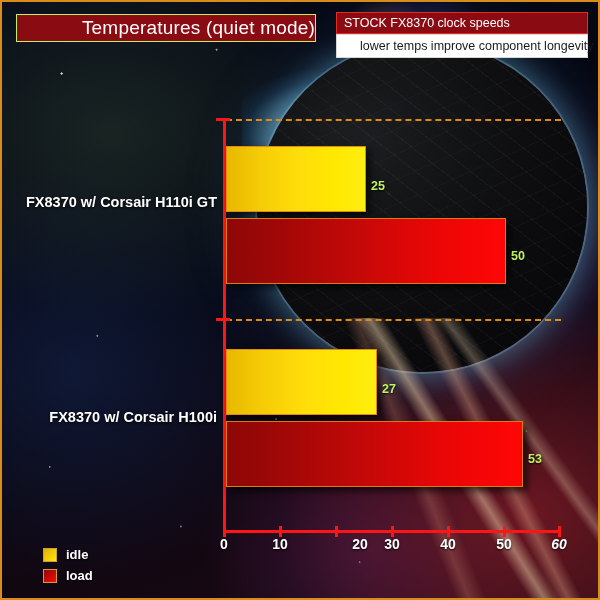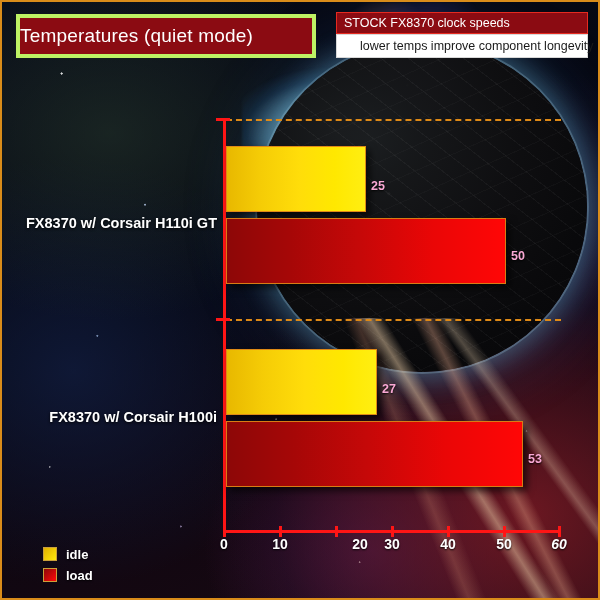--- a/index.html
+++ b/index.html
@@ -97,26 +97,26 @@
       radial-gradient(circle at 46% 70%, rgba(255,255,255,0.45) 0 0.6px, transparent 1.2px),
       radial-gradient(circle at 74% 58%, rgba(255,240,230,0.55) 0 0.7px, transparent 1.3px),
       radial-gradient(circle at 88% 72%, rgba(255,255,255,0.4) 0 0.6px, transparent 1.2px),
       radial-gradient(circle at 60% 94%, rgba(255,230,220,0.45) 0 0.6px, transparent 1.2px);
   }
 
   
   .title-box {
     position: absolute;
     left: 14px; top: 12px;
-    width: 300px; height: 44px;
+    width: 300px; height: 28px;
     background: #8b0b12;
-    border: 4px solid #bef264;
+    border: 1px solid #bef264;
     display: flex;
     align-items: center;
-    justify-content: flex-start;
+    justify-content: flex-end;
   }
   .title-box span {
     color: #ffffff;
     font-size: 19px;
     letter-spacing: 0.2px;
     white-space: nowrap;
   }
 
   .note-top {
     position: absolute;
@@ -208,42 +208,42 @@
   .bar-idle {
     background: linear-gradient(90deg, #e8b800 0%, #f5cc06 24%, #ffdd0a 52%, #ffe800 78%, #ffee12 100%);
     border: 1.5px solid #e08a16;
   }
   .bar-load {
     background: linear-gradient(90deg, #8d0707 0%, #a50707 22%, #c60808 48%, #ea0606 74%, #ff0606 100%);
     border: 1.5px solid #d87c14;
   }
   .bar-value {
     position: absolute;
-    color: #f9a8d4;
+    color: #bef264;
     font-size: 12.5px;
     font-weight: bold;
     text-shadow: 0 1px 2px rgba(0,0,0,0.95);
   }
 
   .cat-label {
     position: absolute;
     right: 385px;
     color: #ffffff;
     font-size: 14.5px;
     font-weight: bold;
     white-space: nowrap;
     text-shadow: 0 1px 3px rgba(0,0,0,0.95);
   }
 
   
   .legend-item {
     position: absolute;
     left: 41px;
     display: flex;
-    align-items: flex-start;
+    align-items: center;
     gap: 9px;
   }
   .legend-swatch {
     width: 14px; height: 14px;
     border: 1px solid #caa03a;
   }
   .legend-swatch.idle { background: linear-gradient(135deg,#e0b000,#ffe80c); }
   .legend-swatch.load { background: linear-gradient(135deg,#8d0707,#ff0a0a); }
   .legend-label {
     color: #ffffff;
@@ -296,21 +296,21 @@
     <div class="x-tick" style="left:556px;"></div>
 
     <div class="x-tick-label" style="left:222px;">0</div>
     <div class="x-tick-label" style="left:278px;">10</div>
     <div class="x-tick-label" style="left:334px;margin-left:24px;">20</div>
     <div class="x-tick-label" style="left:390px;">30</div>
     <div class="x-tick-label" style="left:446px;">40</div>
     <div class="x-tick-label" style="left:502px;">50</div>
     <div class="x-tick-label" style="left:557px;font-style:italic;">60</div>
 
-    <div class="cat-label" style="top:213px;">FX8370 w/ Corsair H110i GT</div>
+    <div class="cat-label" style="top:192px;">FX8370 w/ Corsair H110i GT</div>
 
     <div class="bar bar-idle" style="top:144px; height:66px; width:140px;"></div>
     <div class="bar-value" style="left:369px; top:177px;">25</div>
 
     <div class="bar bar-load" style="top:216px; height:66px; width:280px;"></div>
     <div class="bar-value" style="left:509px; top:247px;">50</div>
 
     <div class="cat-label" style="top:407px;text-align:right;">FX8370 w/ Corsair H100i</div>
 
     <div class="bar bar-idle" style="top:347px; height:66px; width:151px;"></div>

